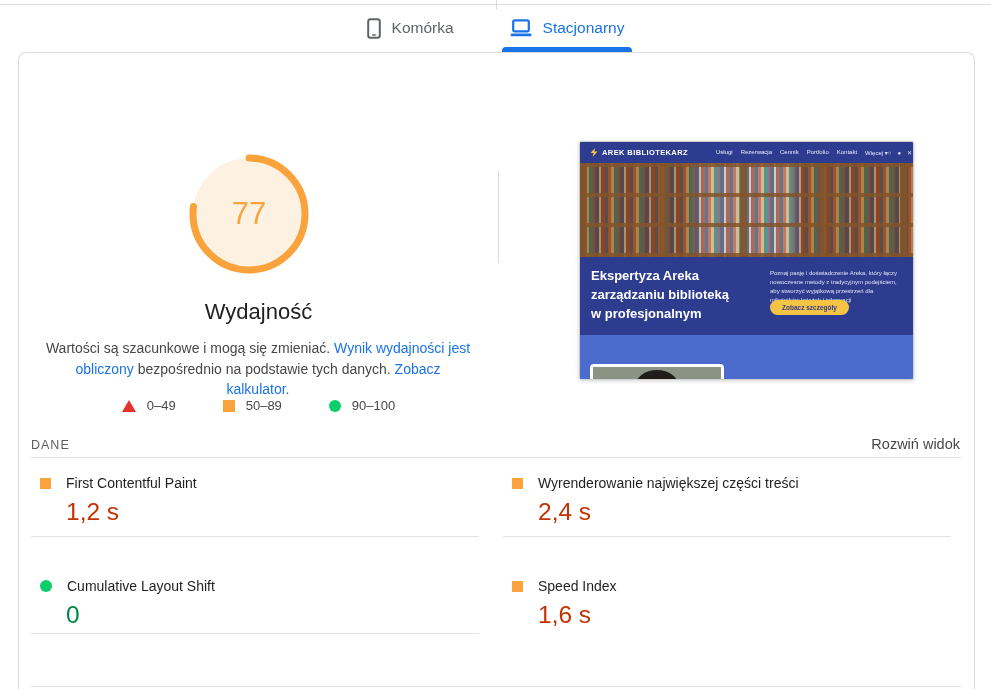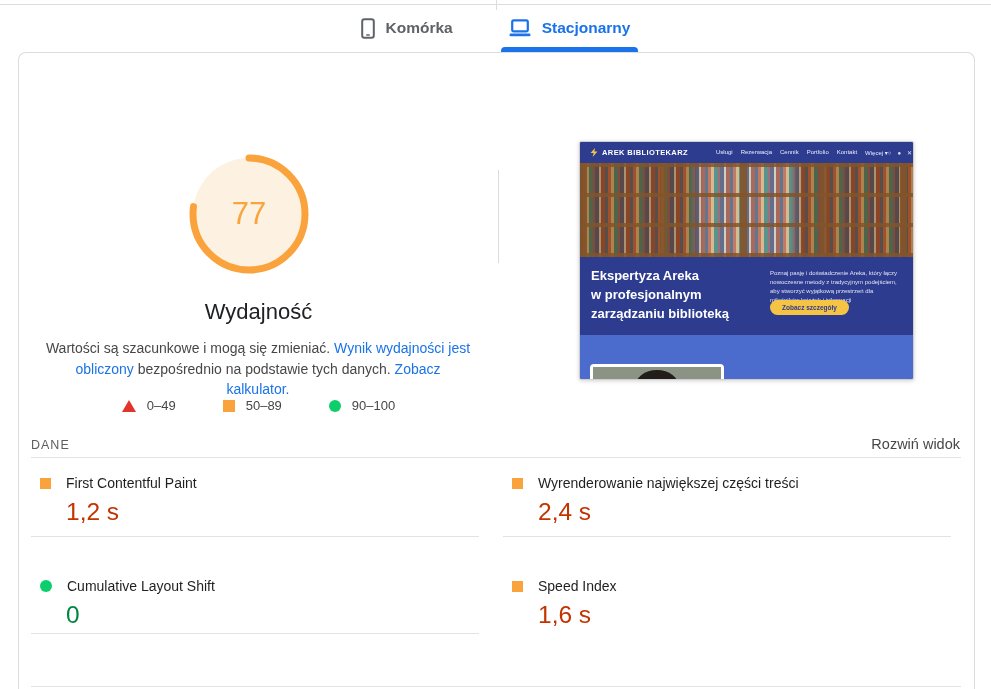--- a/index.html
+++ b/index.html
@@ -6,21 +6,21 @@
   .screen{position:relative;width:991px;height:689px;background:#fff;overflow:hidden;
           font-family:"Liberation Sans",sans-serif;color:#202124;}
 
   
   .top-hairline{position:absolute;top:4px;left:0;width:100%;height:1px;background:#dadce0;}
   .tab-stub-divider{position:absolute;top:0;left:496px;width:1px;height:10px;background:#dadce0;}
 
   
   .tabs{position:absolute;top:4px;left:0;width:100%;height:48px;display:flex;justify-content:center;align-items:stretch;}
   .tab{position:relative;display:flex;align-items:center;gap:11px;padding:8px 6px;margin:0 22px;
-       font-size:15.5px;font-weight:700;color:#5f6368;cursor:pointer;}
+       font-size:15.5px;font-weight:400;color:#5f6368;cursor:pointer;}
   .tab.active{color:#1a73e8;}
   .tab-underline{position:absolute;left:-2px;right:-2px;bottom:0;height:5px;background:#1a73e8;border-radius:4px 4px 0 0;}
 
   
   .card{position:absolute;top:52px;left:18px;width:955px;height:637px;background:#fff;
         border:1px solid #dadce0;border-bottom:none;border-radius:8px 8px 0 0;}
 
   
   .left-col{position:absolute;left:0;top:0;width:479px;}
   .gauge-wrap{position:absolute;left:170px;top:101px;width:120px;height:120px;}
@@ -157,22 +157,22 @@
         <div class="t-icons">
           <span>○</span>
           <span>●</span>
           <span>✕</span>
         </div>
       </div>
       <div class="t-photo"></div>
       <div class="t-hero">
         <div class="t-heading">
           <div>Ekspertyza Areka</div>
+          <div>zarządzaniu biblioteką</div>
           <div>w profesjonalnym</div>
-          <div>zarządzaniu biblioteką</div>
         </div>
         <div class="t-para">Poznaj pasję i doświadczenie Areka, który łączy nowoczesne metody z tradycyjnym podejściem, aby stworzyć wyjątkową przestrzeń dla miłośników książek i informacji</div>
         <div class="t-cta">Zobacz szczegóły</div>
       </div>
       <div class="t-strip"></div>
       <div class="t-person-card">
         <div class="t-person">
           <div class="t-head"></div>
         </div>
       </div>

